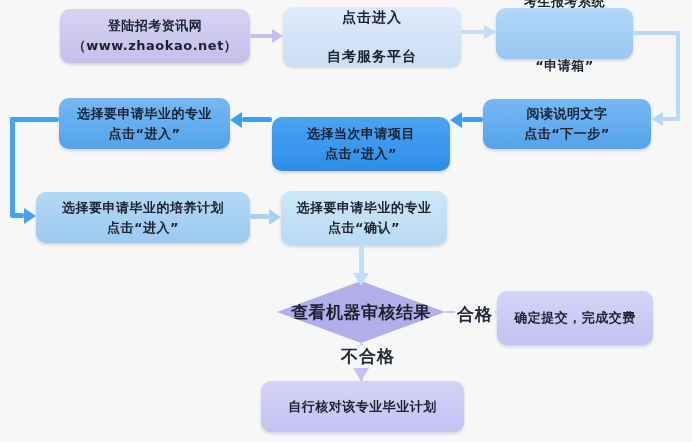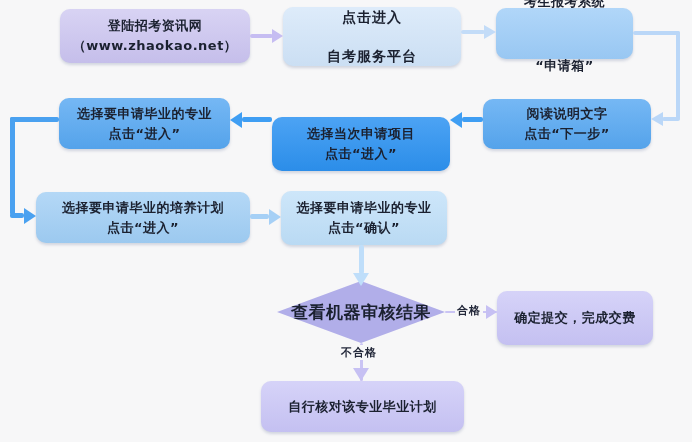--- a/index.html
+++ b/index.html
@@ -28,21 +28,21 @@
   .diamond{
     position:absolute;display:flex;align-items:center;justify-content:center;
     background:#b1aee9;
     clip-path:polygon(50% 0,100% 50%,50% 100%,0 50%);
     font-weight:bold;font-size:17px;color:#1b2130;letter-spacing:0.5px;
     box-shadow:none;border-radius:0;
   }
   .seg{position:absolute;border-radius:2px;}
   .tri{position:absolute;width:0;height:0;}
   .edge-label{
-    position:absolute;font-size:11px;font-weight:bold;color:#23283a;
+    position:absolute;font-size:17px;font-weight:bold;color:#23283a;
     background:#f7f7f8;padding:0 2px;letter-spacing:1px;z-index:3;
   }
   .node-enter{font-size:14px;letter-spacing:1px;justify-content:space-between;}
 </style>
 </head>
 <body>
 
 <div class="canvas">
 
   <div class="node n-lavender" style="left:60px;top:9px;width:190px;height:54px;text-align:center;">

